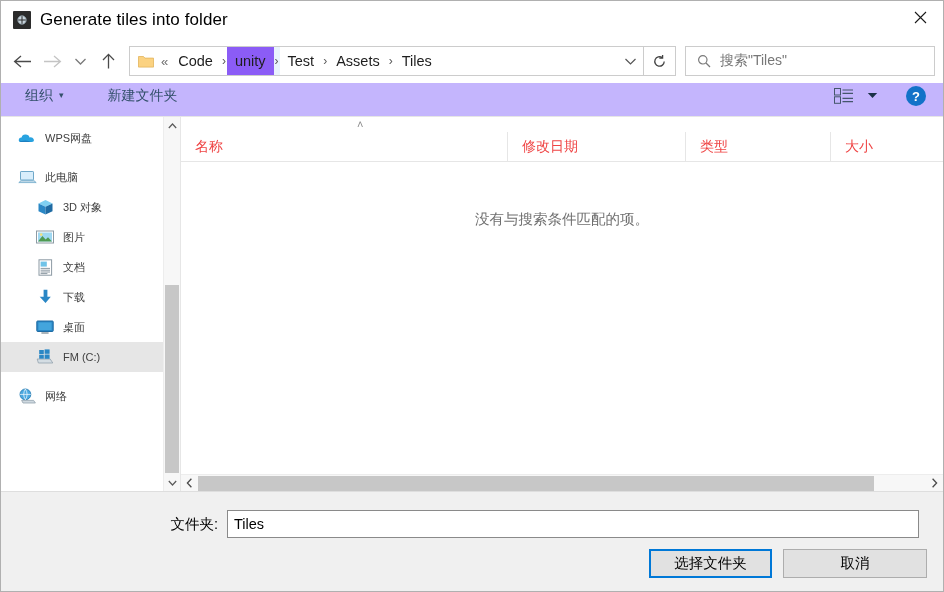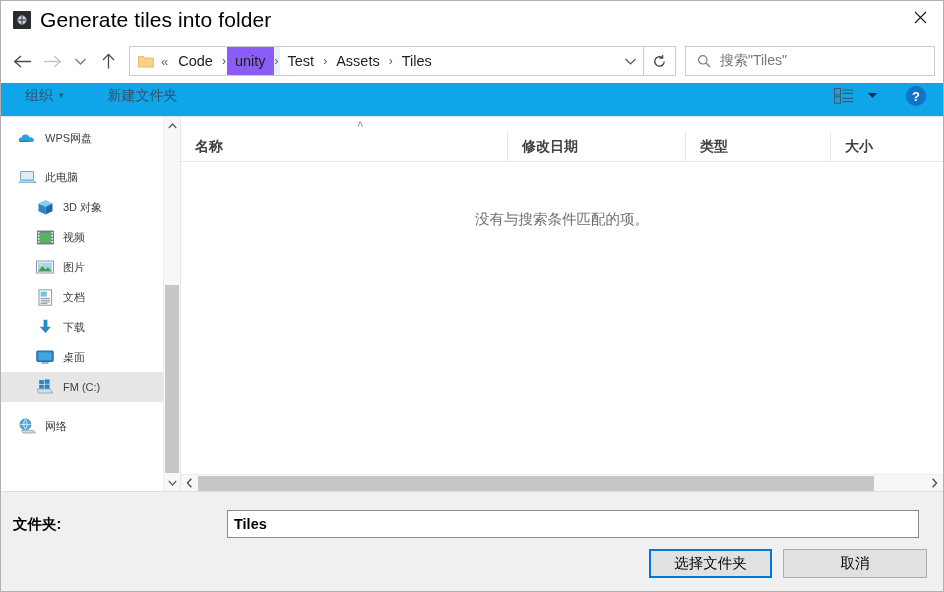--- a/index.html
+++ b/index.html
@@ -28,21 +28,21 @@
   #win-icon {
     width: 18px; height: 18px;
     margin-left: 12px; margin-right: 9px;
     background: #2b2b2b;
     border-radius: 1px;
     display: flex; align-items: center; justify-content: center;
     flex: none;
   }
   #win-icon svg { display: block; }
   #title-text {
-    font-size: 21px; color: #000000;
+    font-size: 17px; color: #000000;
     letter-spacing: 0.1px;
     white-space: nowrap;
   }
   #close-btn {
     position: absolute; right: 0; top: 0;
     width: 46px; height: 32px;
     display: flex; align-items: center; justify-content: center;
     cursor: default;
   }
   #close-btn svg { display: block; }
@@ -118,21 +118,21 @@
   #search-text {
     font-size: 14px; color: #777777;
     white-space: nowrap;
   }
 
   
   #toolbar {
     height: 34px; min-height: 34px;
     display: flex; align-items: center;
     padding: 0 10px 8px 20px;
-    background: #0ea5e9;
+    background: #c4b5fd;
     border-bottom: 1px solid #e6e6e6;
   }
   .tbitem {
     font-size: 14px; color: #33506b;
     display: flex; align-items: center;
     height: 26px;
     padding: 0 4px;
     white-space: nowrap;
   }
   .tb-caret {
@@ -230,25 +230,24 @@
   }
   #colheaders {
     height: 30px; min-height: 30px;
     display: flex; align-items: stretch;
     border-bottom: 1px solid #e6e6e6;
     background: #ffffff;
     margin-top: 15px;
   }
   .colhead {
     display: flex; align-items: center;
-    font-size: 14px; color: #404040;
+    font-size: 14px; color: #ef4444;
     padding-left: 14px;
     border-left: 1px solid #e6e6e6;
     white-space: nowrap;
-    font-weight: bold;
   }
   .colhead:first-child { border-left: none; }
   #col-name { width: 326px; flex: none; }
   #col-date { width: 178px; flex: none; }
   #col-type { width: 145px; flex: none; }
   #col-size { flex: 1 1 auto; }
   #listarea {
     flex: 1 1 auto;
     position: relative;
     background: #ffffff;
@@ -283,21 +282,21 @@
   
   #bottom {
     height: 100px; min-height: 100px;
     background: #f0f0f0;
     border-top: 1px solid #dedede;
     position: relative;
   }
   #folder-row {
     position: absolute;
     left: 12px; right: 24px; top: 18px;
-    display: flex; align-items: center; justify-content: space-between; font-weight: bold;
+    display: flex; align-items: center; justify-content: flex-end;
   }
   #folder-label {
     font-size: 14.5px; color: #000000;
     margin-right: 9px; white-space: nowrap;
   }
   #folder-input {
     width: 692px; height: 28px;
     border: 1px solid #8a8a8a;
     background: #ffffff;
     display: flex; align-items: center;
@@ -469,39 +468,20 @@
           <span class="ico">
             <svg width="17" height="17" viewBox="0 0 17 17">
               <path d="M8.5 1 L15.5 4.4 L8.5 7.8 L1.5 4.4 z" fill="#7fd0f2"></path>
               <path d="M1.5 4.4 L8.5 7.8 L8.5 15.6 L1.5 12.2 z" fill="#2a87c5"></path>
               <path d="M15.5 4.4 L8.5 7.8 L8.5 15.6 L15.5 12.2 z" fill="#1f6ba3"></path>
             </svg>
           </span>
           <span>3D 对象</span>
         </div>
 
-        <div class="navitem lvl1">
-          <span class="ico">
-            <svg width="17" height="15" viewBox="0 0 17 15">
-              <rect x="0.5" y="1" width="16" height="13" fill="#7a8a95" stroke="#5c6a74" stroke-width="0.8"></rect>
-              <rect x="2.6" y="3" width="11.8" height="9" fill="#59b45e"></rect>
-              <g fill="#ffffff">
-                <rect x="1" y="2" width="1.4" height="1.6"></rect>
-                  <rect x="1" y="5" width="1.4" height="1.6"></rect>
-                <rect x="1" y="8" width="1.4" height="1.6"></rect>
-                  <rect x="1" y="11" width="1.4" height="1.6"></rect>
-                <rect x="14.6" y="2" width="1.4" height="1.6"></rect>
-                  <rect x="14.6" y="5" width="1.4" height="1.6"></rect>
-                <rect x="14.6" y="8" width="1.4" height="1.6"></rect>
-                  <rect x="14.6" y="11" width="1.4" height="1.6"></rect>
-              </g>
-            </svg>
-          </span>
-          <span>视频</span>
-        </div>
 
         <div class="navitem lvl1">
           <span class="ico">
             <svg width="18" height="14" viewBox="0 0 18 14">
               <rect x="0.5" y="1" width="17" height="12" fill="#ffffff" stroke="#8c9aa4" stroke-width="1"></rect>
               <rect x="2" y="2.5" width="14" height="9" fill="#9fd8f2"></rect>
               <path d="M2 11.5 L6.4 6 L9.6 9.4 L12 7.2 L16 11.5 z" fill="#4f9a52"></path>
               <circle cx="5.2" cy="4.6" r="1.3" fill="#f5e07a"></circle>
             </svg>
           </span>

